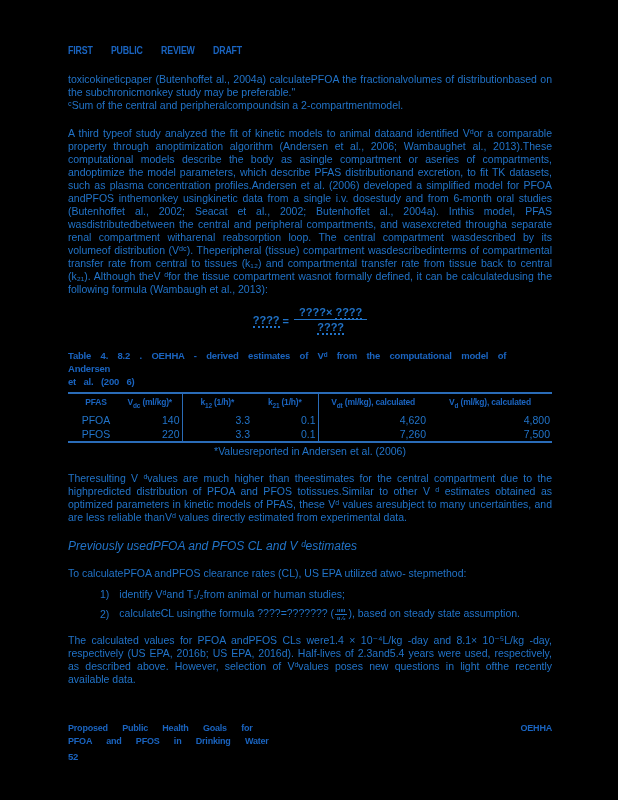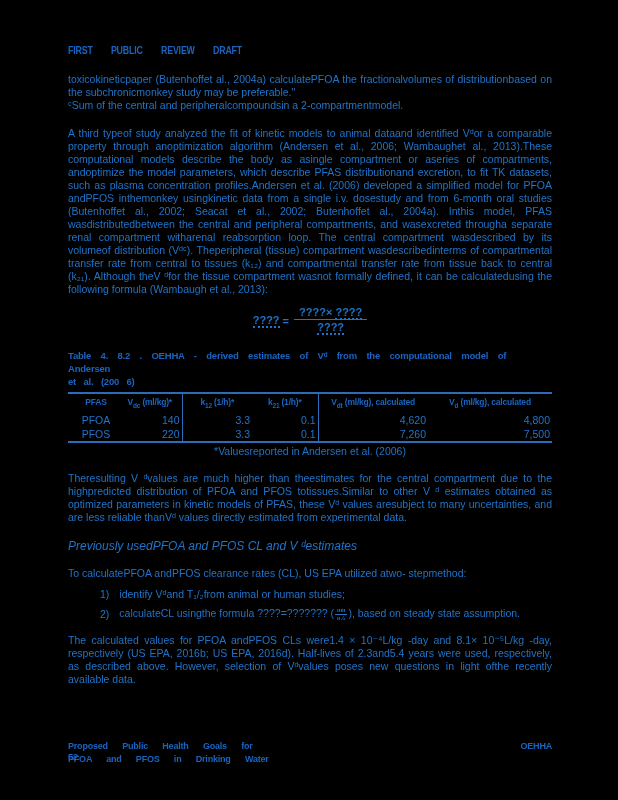--- a/index.html
+++ b/index.html
@@ -97,21 +97,21 @@
     vertical-align:middle;
     font-size:6px;line-height:1.15;font-weight:700;
     margin:0 1px;
   }
   .inline-frac .num{border-bottom:1px solid var(--blue);padding:0 2px;}
   
   .footer{
     position:absolute;left:68px;right:66px;top:722px;
     font-size:9px;line-height:12.5px;
   }
-  .footer-row{display:flex;justify-content:space-between;align-items:flex-start;margin-top:18px;}
+  .footer-row{display:flex;justify-content:space-between;align-items:flex-start;}
   .footer .cond{word-spacing:12px;}
   .page-number{
     position:absolute;left:68px;right:66px;top:751px;
     font-size:9.5px;
   }
 </style>
 </head>
 <body>
 
 <div class="page">

